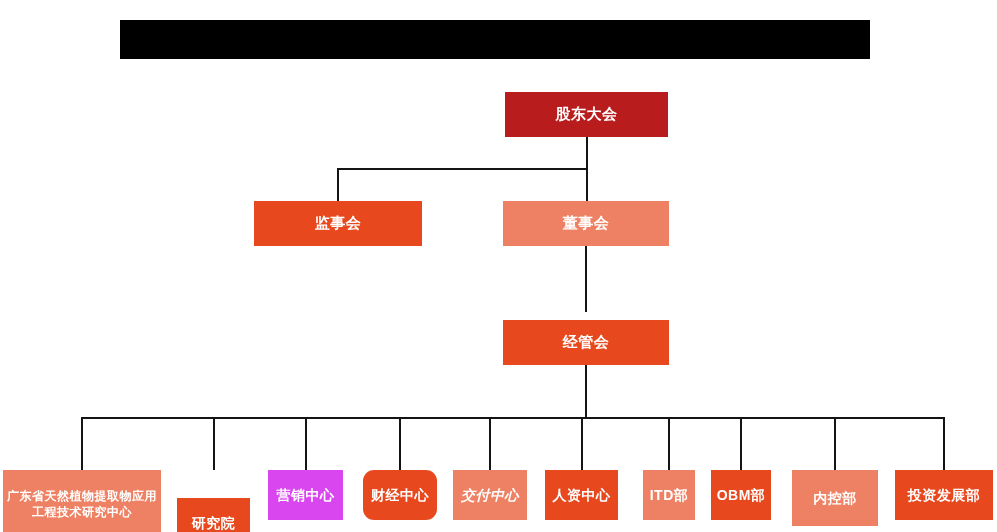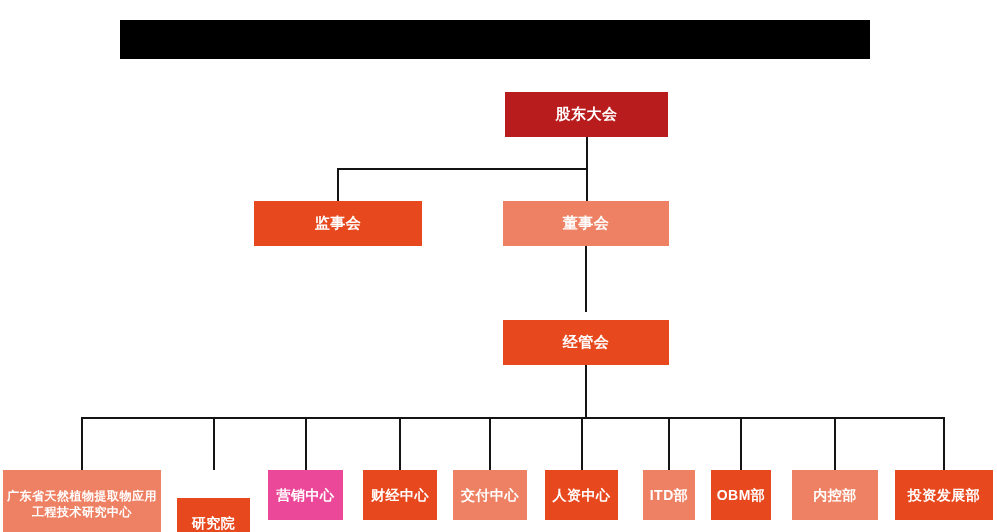--- a/index.html
+++ b/index.html
@@ -60,22 +60,22 @@
       <div class="line" style="left: 834px; top: 417px; width: 2px; height: 53px; background: rgb(20, 20, 20);"></div>
       <div class="line" style="left: 943px; top: 417px; width: 2px; height: 53px; background: rgb(20, 20, 20);"></div>
     </div>
   <div id="nodes-layer">
       <div class="node" style="left: 505px; top: 92px; width: 163px; height: 45px; font-size: 15px; background: #b91c1c; color: rgb(255, 255, 255);">股东大会</div>
       <div class="node" style="left: 254px; top: 201px; width: 168px; height: 45px; font-size: 15px; background: rgb(232, 72, 29); color: rgb(255, 255, 255);">监事会</div>
       <div class="node" style="left: 503px; top: 201px; width: 166px; height: 45px; font-size: 15px; background: rgb(238, 129, 99); color: rgb(255, 255, 255);">董事会</div>
       <div class="node" style="left: 503px; top: 320px; width: 166px; height: 45px; font-size: 15px; background: rgb(232, 72, 29); color: rgb(255, 255, 255);">经管会</div>
       <div class="node" style="left: 3px; top: 470px; width: 158px; height: 68px; font-size: 12px; background: rgb(238, 129, 99); color: rgb(255, 255, 255);">广东省天然植物提取物应用工程技术研究中心</div>
       <div class="node" style="left: 177px; top: 498px; width: 73px; height: 50px; font-size: 14px; background: rgb(232, 72, 29); color: rgb(255, 255, 255);">研究院</div>
-      <div class="node" style="left: 268px; top: 470px; width: 75px; height: 50px; font-size: 14px; background: #ec4899; color: rgb(255, 255, 255);">营销中心</div>
-      <div class="node" style="left: 363px; top: 470px; width: 74px; height: 50px; font-size: 14px; background: rgb(232, 72, 29); color: rgb(255, 255, 255);">财经中心</div>
-      <div class="node" style="left: 453px; top: 470px; width: 74px; height: 50px; font-size: 14px; background: rgb(238, 129, 99); color: rgb(255, 255, 255);">交付中心</div>
+      <div class="node" style="left: 268px; top: 470px; width: 75px; height: 50px; font-size: 14px; background: #d946ef; color: rgb(255, 255, 255);">营销中心</div>
+      <div class="node" style="left: 363px; top: 470px; width: 74px; height: 50px; font-size: 14px; background: rgb(232, 72, 29); color: rgb(255, 255, 255); border-radius: 11px;">财经中心</div>
+      <div class="node" style="left: 453px; top: 470px; width: 74px; height: 50px; font-size: 14px; background: rgb(238, 129, 99); color: rgb(255, 255, 255); font-style: italic;">交付中心</div>
       <div class="node" style="left: 545px; top: 470px; width: 73px; height: 50px; font-size: 14px; background: rgb(232, 72, 29); color: rgb(255, 255, 255);">人资中心</div>
       <div class="node" style="left: 643px; top: 470px; width: 52px; height: 50px; font-size: 14px; background: rgb(238, 129, 99); color: rgb(255, 255, 255);">ITD部</div>
       <div class="node" style="left: 711px; top: 470px; width: 60px; height: 50px; font-size: 14px; background: rgb(232, 72, 29); color: rgb(255, 255, 255);">OBM部</div>
-      <div class="node" style="left: 792px; top: 470px; width: 86px; height: 50px; font-size: 14px; background: rgb(238, 129, 99); color: rgb(255, 255, 255);">内控部</div>
+      <div class="node" style="left: 792px; top: 470px; width: 86px; height: 56px; font-size: 14px; background: rgb(238, 129, 99); color: rgb(255, 255, 255);">内控部</div>
       <div class="node" style="left: 895px; top: 470px; width: 98px; height: 50px; font-size: 14px; background: rgb(232, 72, 29); color: rgb(255, 255, 255);">投资发展部</div>
     </div>
 </div>
 
 </body></html>

